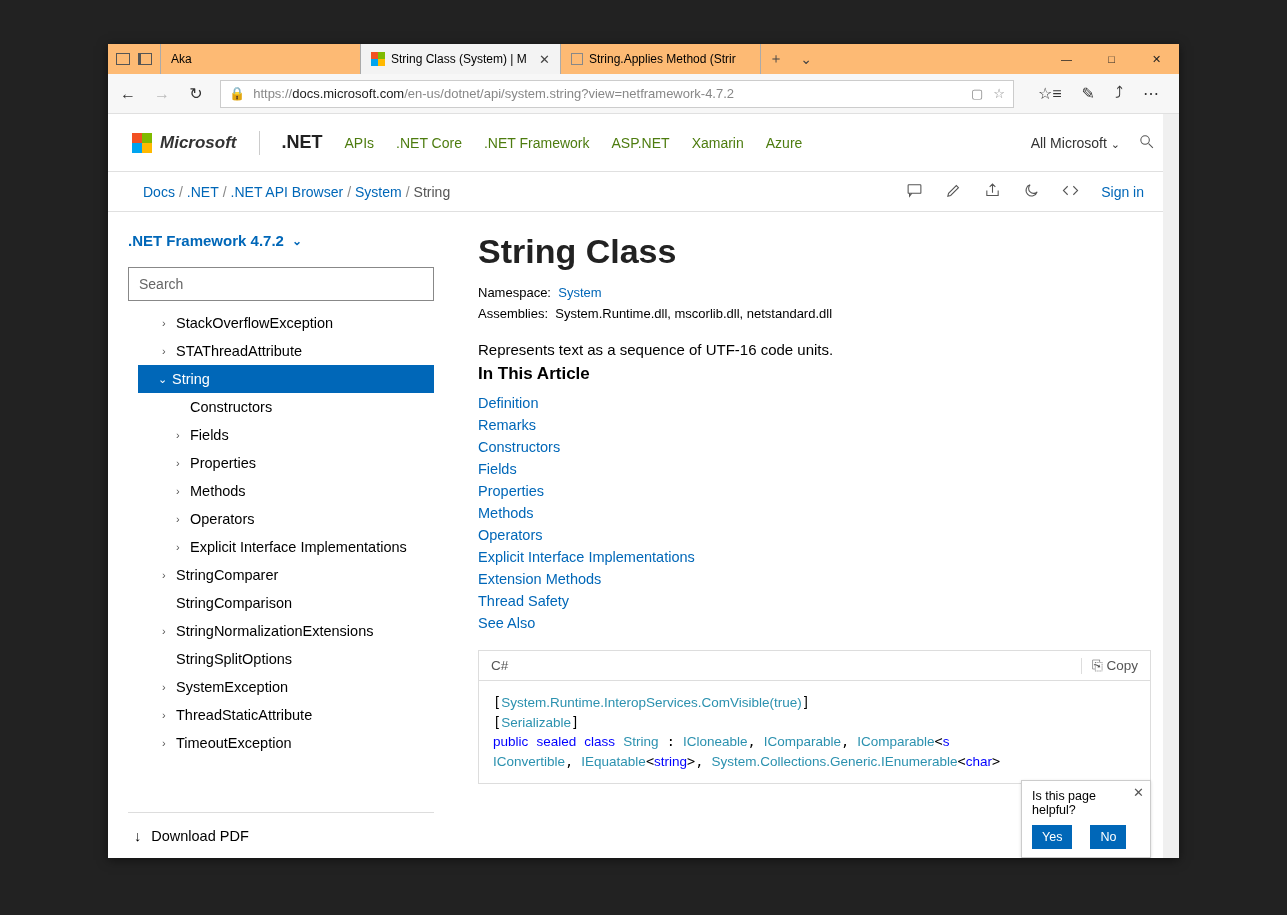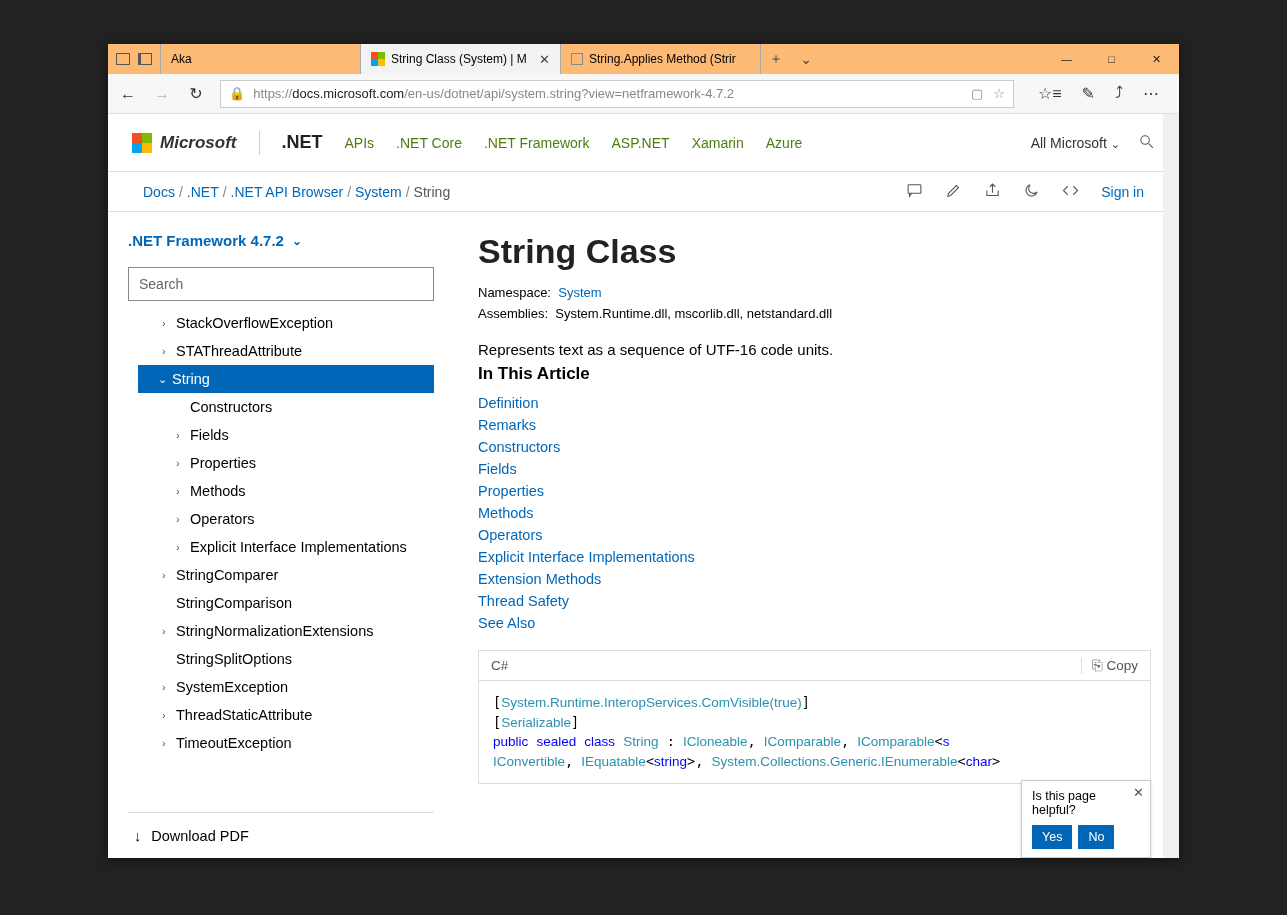--- a/index.html
+++ b/index.html
@@ -61,21 +61,21 @@
 .toc a { display:block; color:#0067b8; text-decoration:none; font-size:14.5px; padding:3px 0; }
 .codebox { border:1px solid #ddd; margin-top:16px; }
 .codebox .hdr { height:30px; display:flex; align-items:center; padding:0 12px; font-size:13.5px; color:#555; border-bottom:1px solid #ddd; }
 .codebox .hdr .copy { margin-left:auto; border-left:1px solid #ddd; padding-left:10px; }
 .codebox pre { padding:12px 14px; font-family:Consolas,monospace; font-size:13.5px; line-height:1.45; white-space:pre-wrap; }
 .kw { color:#0000ff; } .type { color:#2b91af; }
 .scrollbar { position:absolute; right:0; top:0; bottom:0; width:16px; background:#f0f0f0; }
 .popup { position:absolute; right:28px; bottom:0; width:130px; background:#fff; border:1px solid #ccc; padding:8px 10px; box-shadow:0 1px 3px rgba(0,0,0,.15); z-index:9; }
 .popup .x { position:absolute; top:4px; right:6px; font-size:13px; color:#555; }
 .popup .q { font-size:12.5px; margin-bottom:8px; }
-.popup .btns { display:flex; gap:6px; }
+.popup .btns { display:flex; gap:18px; }
 .popup button { background:#0067b8; color:#fff; border:none; font-size:12.5px; padding:5px 10px; }
 svg.icon { width:17px; height:17px; stroke:#555; fill:none; stroke-width:1.5; }
 </style>
 </head>
 <body>
 
 <div class="window">
 
   <div class="tabbar">
     <div class="tabgroup">

